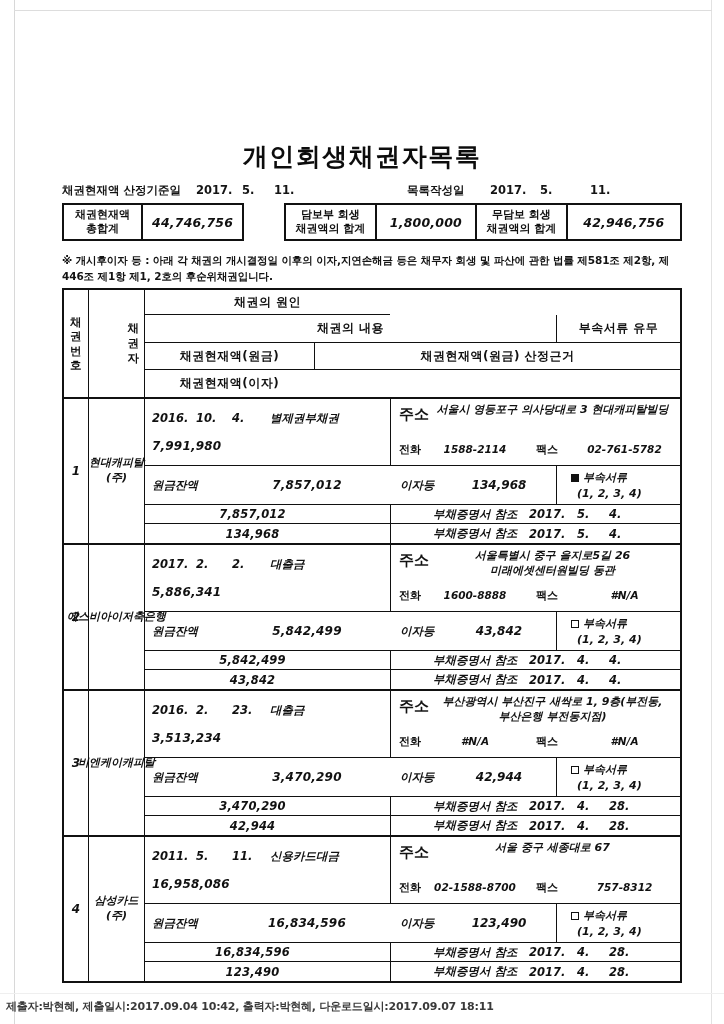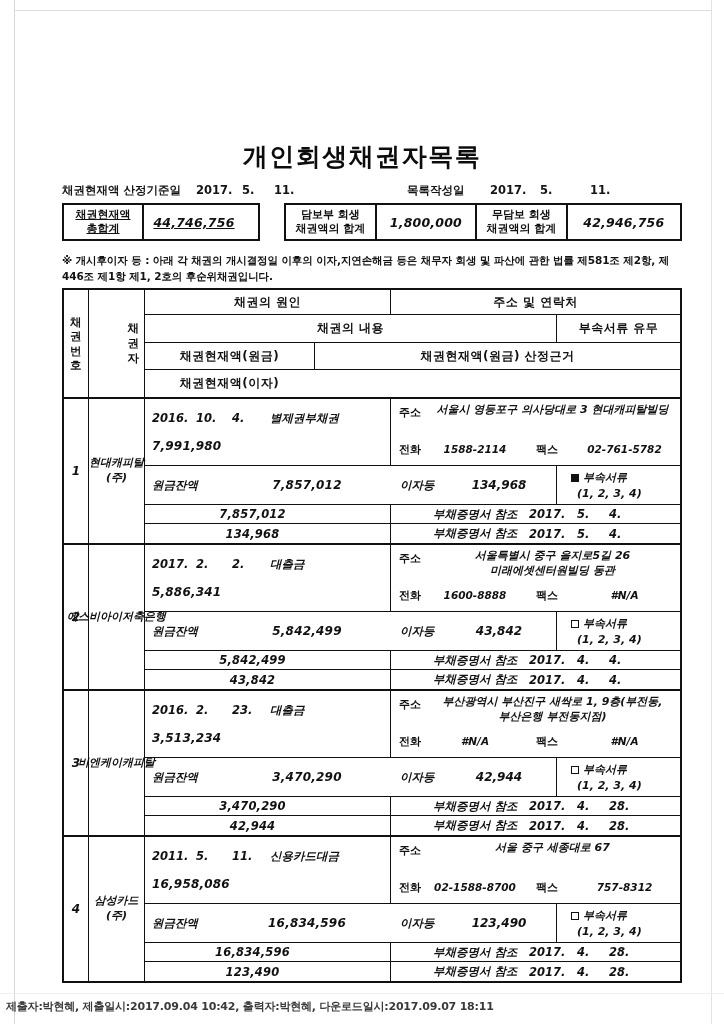--- a/index.html
+++ b/index.html
@@ -94,21 +94,21 @@
   }
   .sum-group {
     position: absolute;
     top: 0;
     height: 38px;
     border: 2px solid #111;
     box-sizing: border-box;
     display: flex;
     align-items: stretch;
   }
-  .sum-group-a { left: 0px; width: 198px; text-decoration: underline; }
+  .sum-group-a { left: 0px; width: 182px; }
   .sum-group-b { left: 222px; width: 398px; }
 
   .sum-label {
     display: flex;
     align-items: center;
     justify-content: center;
     text-align: center;
     font-size: 11px;
     font-weight: bold;
     line-height: 1.25;
@@ -272,21 +272,21 @@
     display: flex;
     align-items: flex-start;
     width: 100%;
     height: 34px;
     font-size: 11px;
   }
   .addr-lbl {
     width: 34px;
     flex: 0 0 34px;
     font-weight: bold;
-    font-size: 11px;
+    font-size: 15px;
     padding-left: 4px;
     box-sizing: border-box;
     padding-top: 2px;
   }
   .addr-val {
     flex: 1;
     text-align: center;
     font-style: italic;
     font-weight: bold;
     font-size: 11px;
@@ -526,21 +526,20 @@
       <div class="cell hdr hdr-no">
         <span>채</span>
         <span>권</span>
         <span>번</span>
         <span>호</span>
       </div>
       <div class="cell hdr hdr-cr bl">채권자</div>
       <div class="hdr-right">
         <div class="hdr-r1">
           <div class="cell hdr hdr-cause bl bb">채권의 원인</div>
-          <div class="cell hdr hdr-addr bl bb">주소 및 연락처</div>
         </div>
         <div class="hdr-r2">
           <div class="cell hdr hdr-content bl bb">채권의 내용</div>
           <div class="cell hdr hdr-attach bl bb">부속서류 유무</div>
         </div>
         <div class="hdr-r3">
           <div class="cell hdr hdr-prin-l bl bb">채권현재액(원금)</div>
           <div class="cell hdr hdr-prin-r bl bb">채권현재액(원금) 산정근거</div>
         </div>
         <div class="hdr-r4">

